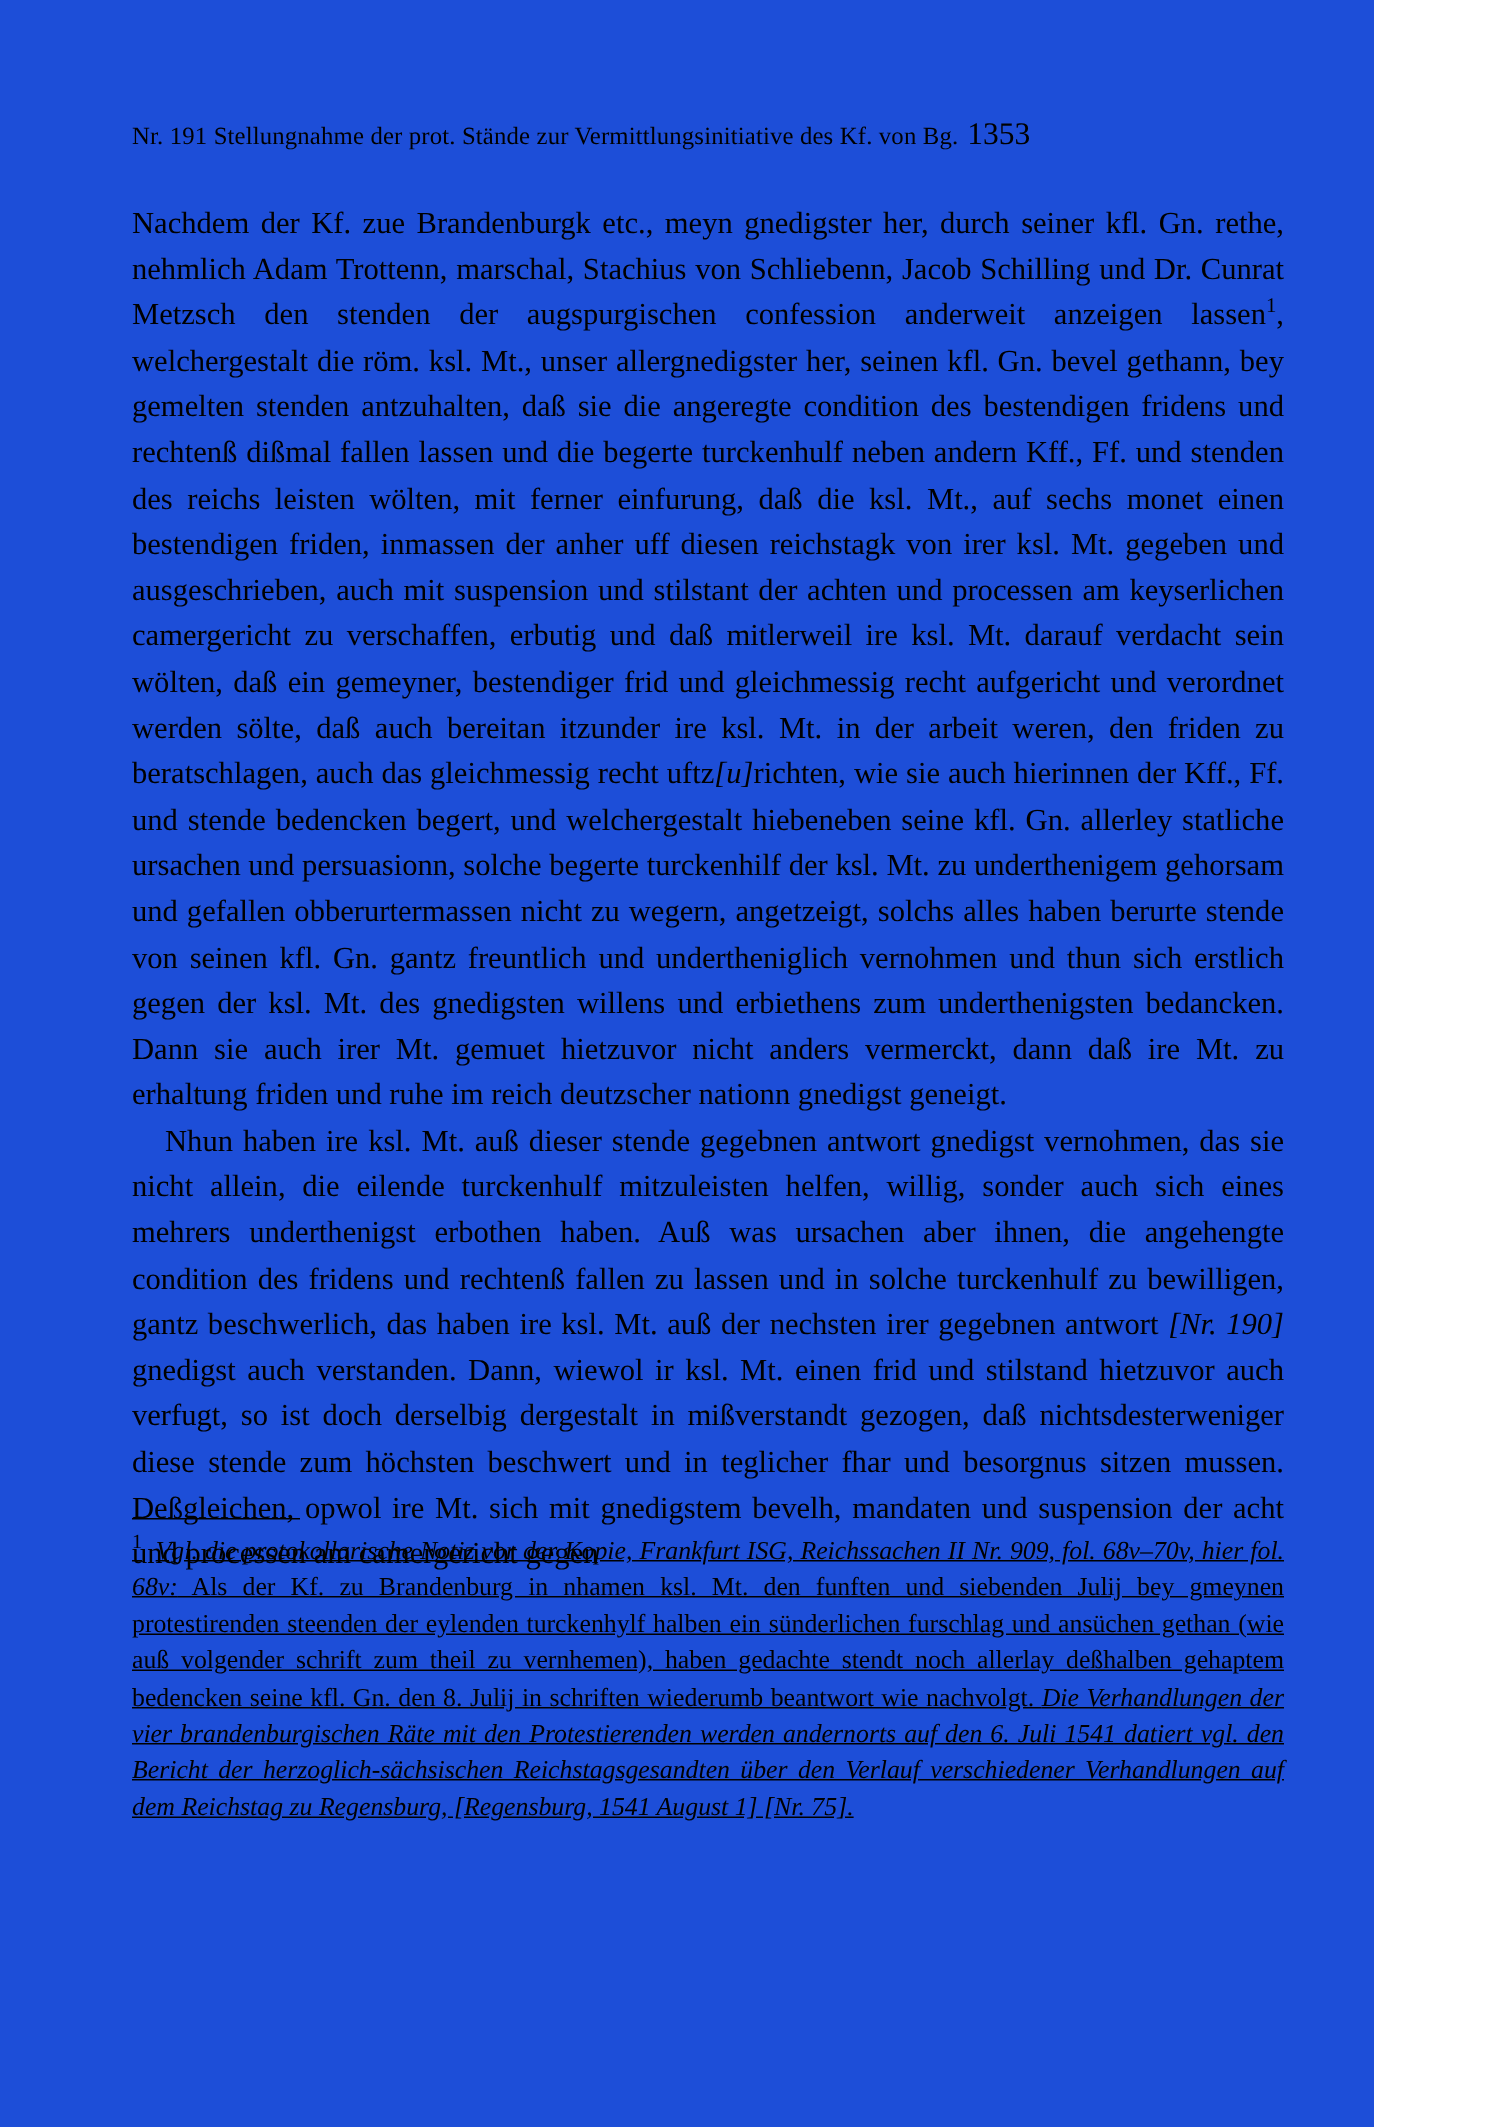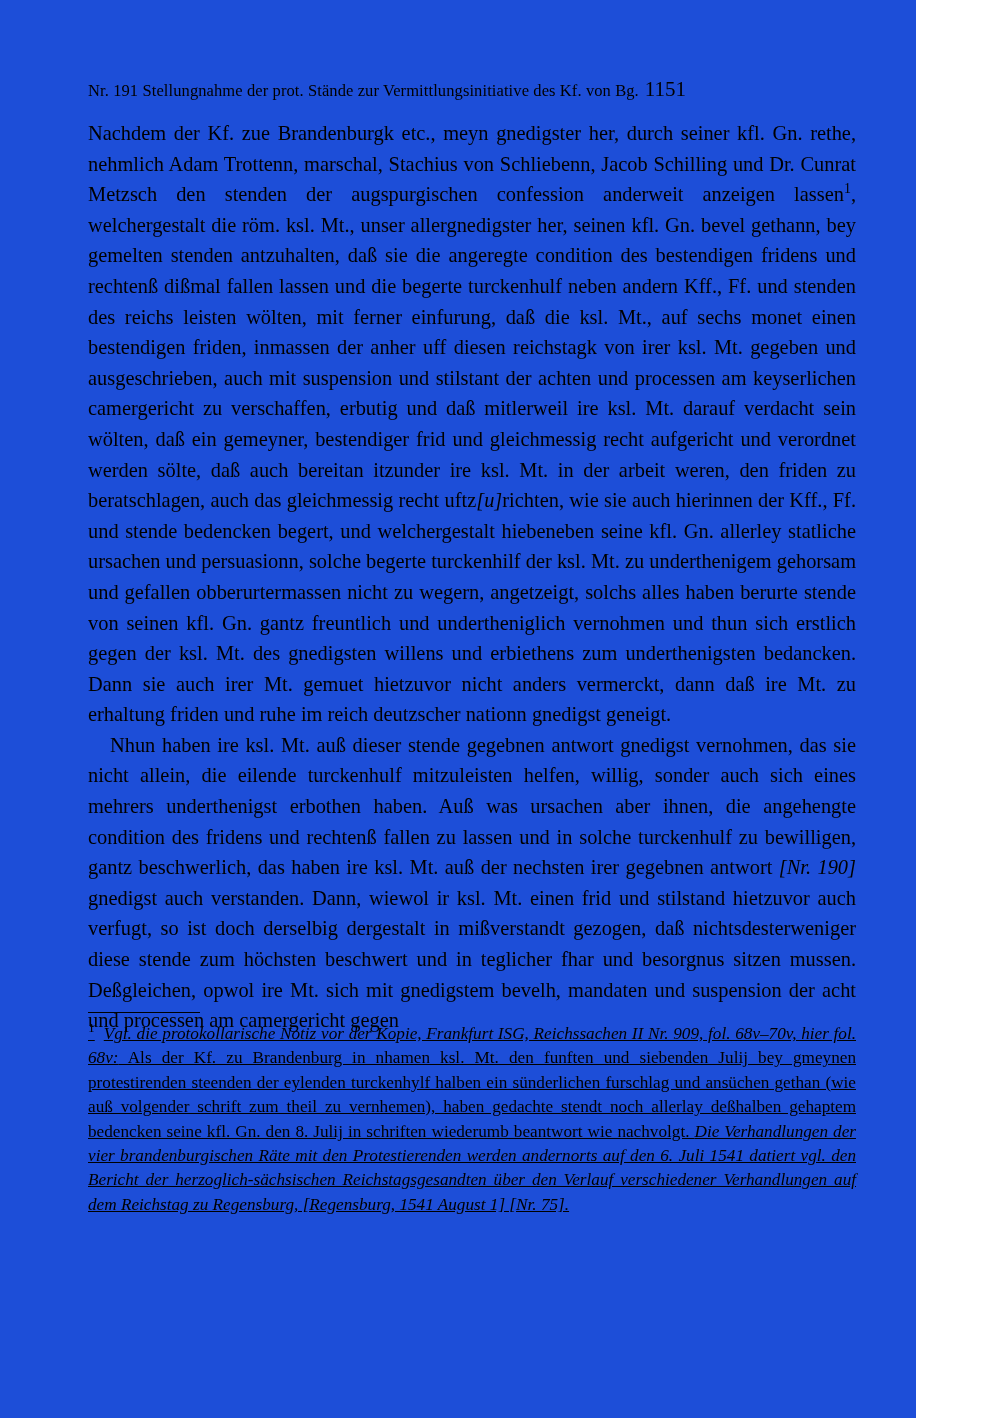--- a/index.html
+++ b/index.html
@@ -38,21 +38,21 @@
     margin-left: 6px;
   }
   .rh-row {
     display: flex;
     align-items: baseline;
     justify-content: flex-start;
   }
   .body-text {
     position: absolute;
     left: 88px;
-    top: 118px;
+    top: 134px;
     width: 768px;
     font-size: 20.4px;
     line-height: 30.6px;
     text-align: justify;
     text-justify: inter-word;
   }
   .body-text p {
     margin: 0;
   }
   .body-text p.indent {
@@ -93,21 +93,21 @@
   }
 </style>
 </head>
 <body>
 
 <div class="page">
 
   <div class="running-head">
     <div class="rh-row">
       <span class="rh-text">Nr. 191 Stellungnahme der prot. Stände zur Vermittlungsinitiative des Kf. von Bg.</span>
-      <span class="rh-page">1151</span>
+      <span class="rh-page">1353</span>
     </div>
   </div>
 
   <div class="body-text">
     <p><span>Nachdem der Kf. zue Brandenburgk etc., meyn gnedigster her, durch seiner kfl. Gn. rethe, nehmlich Adam Trottenn, marschal, Stachius von Schliebenn, Jacob Schilling und Dr. Cunrat Metzsch den stenden der augspurgischen confession anderweit anzeigen lassen</span><sup>1</sup><span>, welchergestalt die röm. ksl. Mt., unser allergnedigster her, seinen kfl. Gn. bevel gethann, bey gemelten stenden antzuhalten, daß sie die angeregte condition des bestendigen fridens und rechtenß dißmal fallen lassen und die begerte turckenhulf neben andern Kff., Ff. und stenden des reichs leisten wölten, mit ferner einfurung, daß die ksl. Mt., auf sechs monet einen bestendigen friden, inmassen der anher uff diesen reichstagk von irer ksl. Mt. gegeben und ausgeschrieben, auch mit suspension und stilstant der achten und processen am keyserlichen camergericht zu verschaffen, erbutig und daß mitlerweil ire ksl. Mt. darauf verdacht sein wölten, daß ein gemeyner, bestendiger frid und gleichmessig recht aufgericht und verordnet werden sölte, daß auch bereitan itzunder ire ksl. Mt. in der arbeit weren, den friden zu beratschlagen, auch das gleichmessig recht uftz</span><span class="ital">[u]</span><span>richten, wie sie auch hierinnen der Kff., Ff. und stende bedencken begert, und welchergestalt hiebeneben seine kfl. Gn. allerley statliche ursachen und persuasionn, solche begerte turckenhilf der ksl. Mt. zu underthenigem gehorsam und gefallen obberurtermassen nicht zu wegern, angetzeigt, solchs alles haben berurte stende von seinen kfl. Gn. gantz freuntlich und undertheniglich vernohmen und thun sich erstlich gegen der ksl. Mt. des gnedigsten willens und erbiethens zum underthenigsten bedancken. Dann sie auch irer Mt. gemuet hietzuvor nicht anders vermerckt, dann daß ire Mt. zu erhaltung friden und ruhe im reich deutzscher nationn gnedigst geneigt.</span></p>
     <p class="indent"><span>Nhun haben ire ksl. Mt. auß dieser stende gegebnen antwort gnedigst vernohmen, das sie nicht allein, die eilende turckenhulf mitzuleisten helfen, willig, sonder auch sich eines mehrers underthenigst erbothen haben. Auß was ursachen aber ihnen, die angehengte condition des fridens und rechtenß fallen zu lassen und in solche turckenhulf zu bewilligen, gantz beschwerlich, das haben ire ksl. Mt. auß der nechsten irer gegebnen antwort </span><span class="ital">[Nr. 190]</span><span> gnedigst auch verstanden. Dann, wiewol ir ksl. Mt. einen frid und stilstand hietzuvor auch verfugt, so ist doch derselbig dergestalt in mißverstandt gezogen, daß nichtsdesterweniger diese stende zum höchsten beschwert und in teglicher fhar und besorgnus sitzen mussen. Deßgleichen, opwol ire Mt. sich mit gnedigstem bevelh, mandaten und suspension der acht und processen am camergericht gegen</span></p>
   </div>
 
   <div class="footnote-area">
     <div class="fn-rule"></div>

